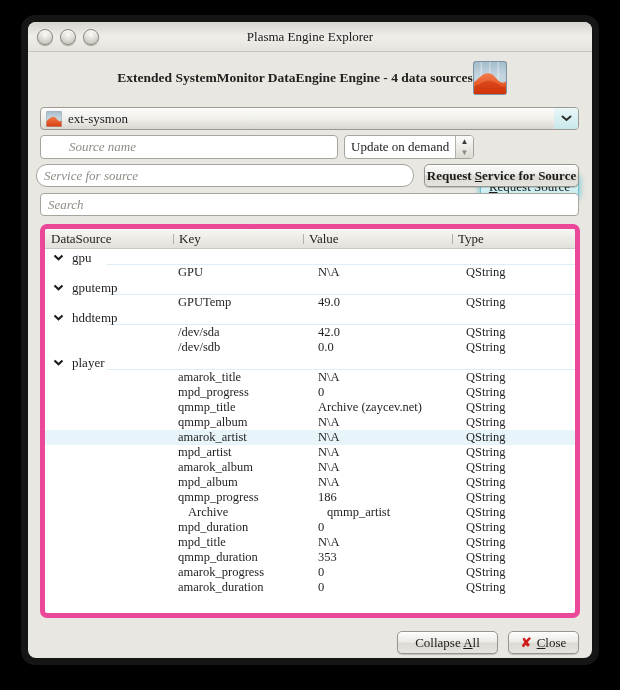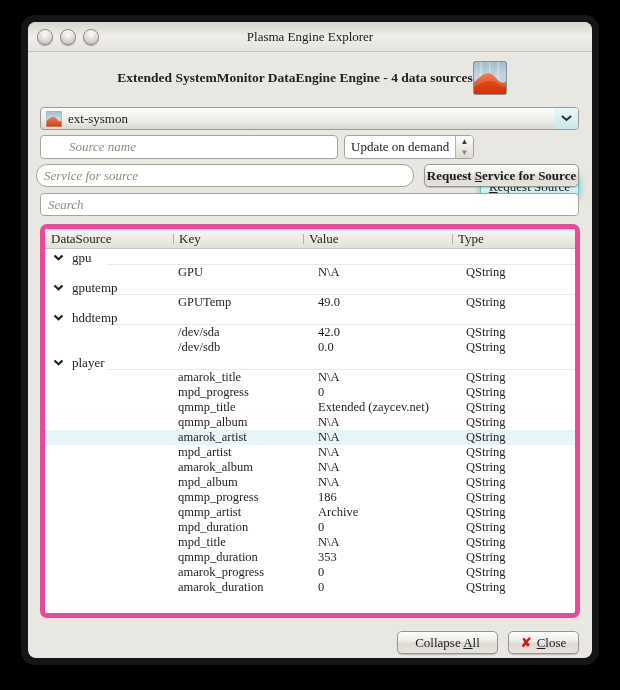--- a/index.html
+++ b/index.html
@@ -252,21 +252,21 @@
           </div>
           <div class="trow">
             <div class="cell c0"></div>
             <div class="cell c1 cell-key">mpd_progress</div>
             <div class="cell c2 cell-val">0</div>
             <div class="cell c3 cell-type">QString</div>
           </div>
           <div class="trow">
             <div class="cell c0"></div>
             <div class="cell c1 cell-key">qmmp_title</div>
-            <div class="cell c2 cell-val">Extended (zaycev.net)</div>
+            <div class="cell c2 cell-val">Archive (zaycev.net)</div>
             <div class="cell c3 cell-type">QString</div>
           </div>
           <div class="trow">
             <div class="cell c0"></div>
             <div class="cell c1 cell-key">qmmp_album</div>
             <div class="cell c2 cell-val">N\A</div>
             <div class="cell c3 cell-type">QString</div>
           </div>
           <div class="trow row-hl">
             <div class="cell c0"></div>
@@ -293,22 +293,22 @@
             <div class="cell c3 cell-type">QString</div>
           </div>
           <div class="trow">
             <div class="cell c0"></div>
             <div class="cell c1 cell-key">qmmp_progress</div>
             <div class="cell c2 cell-val">186</div>
             <div class="cell c3 cell-type">QString</div>
           </div>
           <div class="trow">
             <div class="cell c0"></div>
+            <div class="cell c2 cell-val">Archive</div>
             <div class="cell c1 cell-key">qmmp_artist</div>
-            <div class="cell c2 cell-val">Archive</div>
             <div class="cell c3 cell-type">QString</div>
           </div>
           <div class="trow">
             <div class="cell c0"></div>
             <div class="cell c1 cell-key">mpd_duration</div>
             <div class="cell c2 cell-val">0</div>
             <div class="cell c3 cell-type">QString</div>
           </div>
           <div class="trow">
             <div class="cell c0"></div>

